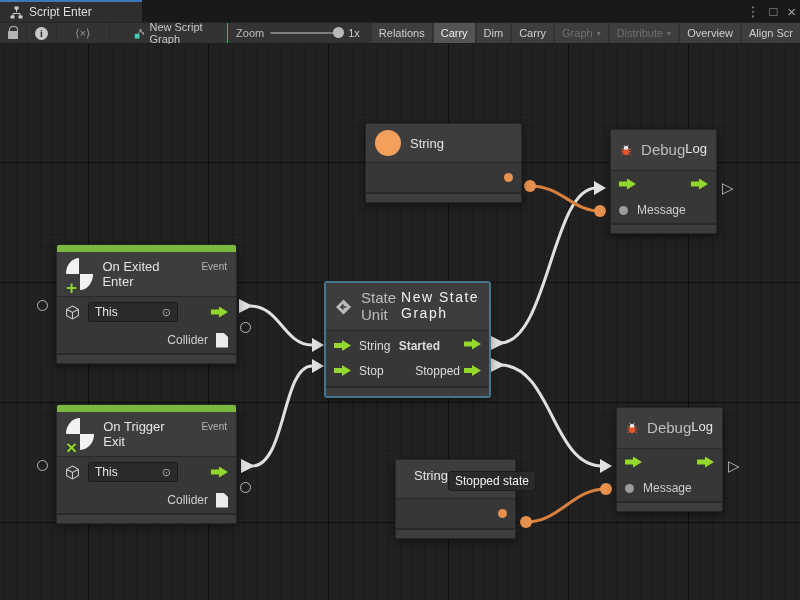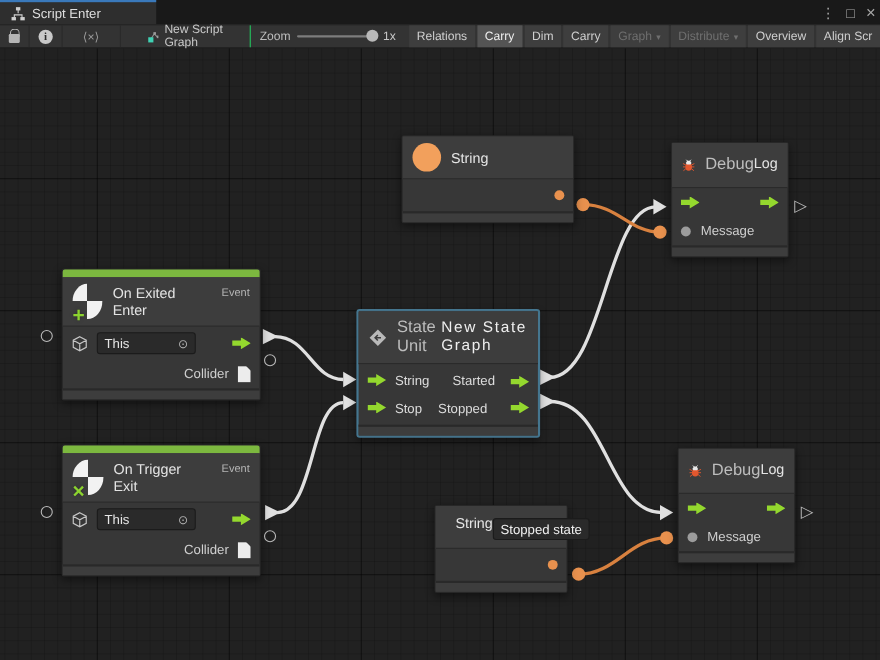--- a/index.html
+++ b/index.html
@@ -311,31 +311,31 @@
         <span class="col">
           <span class="nkind">State Unit</span>
           <span class="statehead-title">New State Graph</span>
         </span>
       </div>
       <div class="nrow" style="height:25px; justify-content:space-between; margin-top:2px;">
         <span style="display:flex; align-items:center; gap:8px;">
           <span class="farrow"></span>
           <span style="font-size:12px; color:#dcdcdc;">String</span>
         </span>
-        <span style="display:flex; align-items:flex-end; gap:14px;">
+        <span style="display:flex; align-items:flex-start; gap:24px;font-weight:bold;">
           <span style="font-size:12px; color:#dcdcdc;">Started</span>
           <span class="farrow"></span>
         </span>
       </div>
       <div class="nrow" style="height:25px; justify-content:space-between;">
         <span style="display:flex; align-items:center; gap:8px;">
           <span class="farrow"></span>
           <span style="font-size:12px; color:#dcdcdc;">Stop</span>
         </span>
-        <span style="display:flex; align-items:center; gap:21px;">
+        <span style="display:flex; align-items:center; gap:4px;">
           <span style="font-size:12px; color:#dcdcdc;">Stopped</span>
           <span class="farrow"></span>
         </span>
       </div>
       <div class="nfoot" style="margin-top:3px;"></div>
     </div>
 
     <div class="node" style="left:395px; top:415px; width:121px;">
       <div class="nhead">
         <span class="big-odot"></span>

